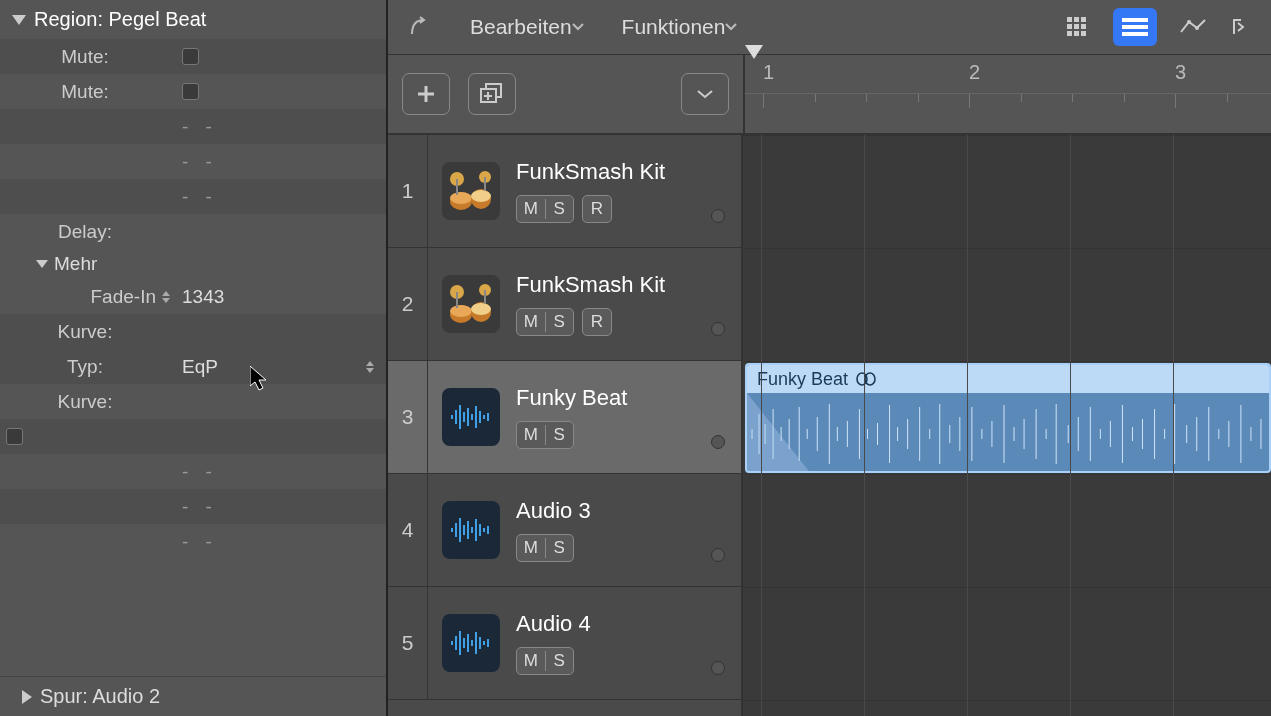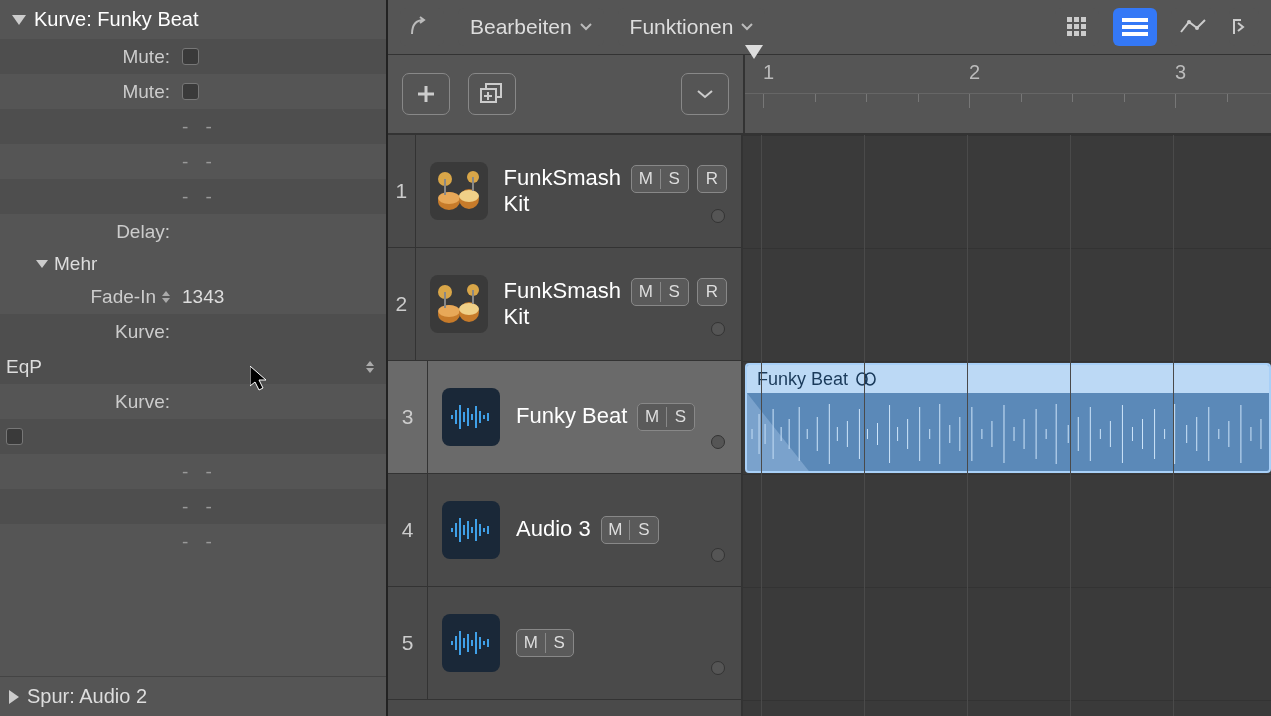--- a/index.html
+++ b/index.html
@@ -2,37 +2,37 @@
 <html><head>
 <meta charset="utf-8">
 <style>
 *{box-sizing:border-box;margin:0;padding:0;font-family:-apple-system,Helvetica,Arial,sans-serif;user-select:none}
 body{background:#2a2a2a;width:1271px;height:716px;overflow:hidden;display:flex}
 .inspector{width:388px;background:#555;color:#ddd;display:flex;flex-direction:column;border-right:2px solid #222}
 .ins-header{display:flex;align-items:center;padding:8px 12px;font-size:20px;color:#fff}
 .ins-header svg{margin-right:8px}
 .ins-row{display:flex;align-items:center;height:35px;font-size:19px}
 .ins-row.dark{background:#4e4e4e}
-.ins-label{width:176px;text-align:right;padding-right:6px;color:#ccc}
+.ins-label{width:176px;text-align:center;padding-right:6px;color:#ccc}
 .ins-val{padding-left:6px;color:#ddd;display:flex;align-items:center}
 .empty-val{color:#999;letter-spacing:6px;padding-left:6px}
 .chk{width:17px;height:17px;border-radius:3px;background:#3a3a3a;border:1px solid #777;display:inline-block}
 .more-row{display:flex;align-items:center;padding:4px 0 4px 36px;font-size:19px;color:#ddd}
 .more-row svg{margin-right:6px}
 .selector{display:inline-flex;flex-direction:column;margin-left:6px;color:#aaa}
 .selector::before{content:"";width:0;height:0;border-left:4px solid transparent;border-right:4px solid transparent;border-bottom:5px solid #aaa;margin-bottom:2px}
 .selector::after{content:"";width:0;height:0;border-left:4px solid transparent;border-right:4px solid transparent;border-top:5px solid #aaa}
 .sel-right{position:absolute;right:12px}
 .ins-row{position:relative}
 .cursor{position:absolute;left:250px;top:366px;pointer-events:none}
-.spur-footer{margin-top:auto;display:flex;align-items:center;padding:8px 7px;font-size:20px;color:#ddd;background:#555;border-top:1px solid #444}
+.spur-footer{margin-top:auto;display:flex;align-items:center;padding:8px 20px;font-size:20px;color:#ddd;background:#555;border-top:1px solid #444}
 .spur-footer svg{margin-right:8px}
 .main{flex:1;display:flex;flex-direction:column;background:#444}
 .toolbar{height:55px;background:#555;display:flex;align-items:center;padding:0 12px;gap:14px;border-bottom:1px solid #333}
-.tb-btn{height:38px;border-radius:6px;background:#555;color:#ddd;display:flex;align-items:center;padding:0 12px;font-size:21px;gap:8px}
+.tb-btn{height:38px;border-radius:6px;background:#555;color:#ddd;display:flex;align-items:center;padding:0 12px;font-size:21px;}
 .tb-icon-btn{width:44px;height:38px;border-radius:6px;background:#555;display:flex;align-items:center;justify-content:center}
 .tb-icon-btn.active{background:#3478f6}
 .spacer{flex:1}
 .second-row{height:80px;display:flex;background:#555;border-bottom:2px solid #333}
 .sr-left{width:355px;display:flex;align-items:center;padding:0 14px;gap:18px}
 .sq-btn{width:48px;height:42px;border-radius:7px;border:1px solid #888;display:flex;align-items:center;justify-content:center;background:#555}
 .ruler{flex:1;position:relative;background:#555;border-left:2px solid #333}
 .ruler-nums{position:absolute;top:0;left:0;right:0;height:38px;display:flex}
 .ruler-num{position:absolute;top:6px;font-size:20px;color:#bbb}
 .ruler-ticks{position:absolute;bottom:0;left:0;right:0;height:40px;border-top:1px solid #666}
@@ -42,21 +42,21 @@
 .tracks-area{flex:1;display:flex;overflow:hidden}
 .track-headers{width:355px;background:#4a4a4a;border-right:2px solid #333}
 .track-row{height:113px;display:flex;border-bottom:1px solid #333}
 .track-row.selected{background:#6a6a6a}
 .tr-num{width:40px;display:flex;align-items:center;justify-content:center;font-size:21px;color:#ccc;background:#4a4a4a;border-right:1px solid #333}
 .track-row.selected .tr-num{background:#6a6a6a}
 .tr-content{flex:1;display:flex;align-items:center;padding:0 14px;gap:16px;position:relative}
 .tr-icon{width:58px;height:58px;border-radius:8px;display:flex;align-items:center;justify-content:center}
 .tr-icon.drums{background:#3a3a3a}
 .tr-icon.audio{background:#1a2838}
-.tr-info{flex:1;display:flex;flex-direction:row;gap:10px}
+.tr-info{flex:1;display:flex;flex-direction:column;gap:10px}
 .tr-name{font-size:22px;color:#fff}
 .tr-btns{display:flex;gap:8px}
 .tr-btn{width:30px;height:28px;border-radius:5px;border:1px solid #888;background:#5a5a5a;color:#ddd;font-size:17px;display:flex;align-items:center;justify-content:center}
 .tr-btn.dual{width:58px;display:flex}
 .tr-btn.dual span{flex:1;text-align:center}
 .tr-btn.dual span:first-child{border-right:1px solid #888}
 .dot{width:14px;height:14px;border-radius:50%;background:#555;border:1px solid #333;position:absolute;right:16px;top:74px}
 .arrange{flex:1;background:#3a3a3a;position:relative;background-image:linear-gradient(#333 1px,transparent 1px);background-size:100% 113px}
 .vgrid{position:absolute;top:0;bottom:0;width:1px;background:#4a4a4a}
 .region{position:absolute;top:228px;left:2px;right:0;height:110px;background:#5b89b8;border:2px solid #a8d0f8;border-radius:4px;overflow:hidden}
@@ -67,21 +67,21 @@
 .playhead{position:absolute;top:-10px;left:0}
 </style>
 </head>
 <body>
 
 <div class="inspector">
   <div class="ins-header">
     <svg width="14" height="14">
         <polygon points="0,2 14,2 7,12" fill="#ccc"></polygon>
       </svg>
-    <span>Kurve: Funky Beat</span>
+    <span>Region: Pegel Beat</span>
   </div>
   <div class="ins-row dark">
       <span class="ins-label">Mute:</span>
       <span class="ins-val">
         <span class="chk"></span>
       </span>
     </div>
   <div class="ins-row">
       <span class="ins-label">Mute:</span>
       <span class="ins-val">
@@ -115,20 +115,21 @@
         <span>Fade-In</span>
         <span class="selector"></span>
       </span>
       <span class="ins-val">1343</span>
     </div>
   <div class="ins-row dark">
       <span class="ins-label">Kurve:</span>
       <span class="ins-val"></span>
     </div>
   <div class="ins-row dark">
+      <span class="ins-label">Typ:</span>
       <span class="ins-val">EqP</span>
       <span class="selector sel-right"></span>
     </div>
   <div class="ins-row">
       <span class="ins-label">Kurve:</span>
       <span class="ins-val"></span>
     </div>
   <div class="ins-row dark">
       <span class="ins-val">
         <span class="chk"></span>
@@ -393,20 +394,21 @@
                   <line x1="19" y1="6" x2="19" y2="24"></line>
                   <line x1="23" y1="12" x2="23" y2="18"></line>
                   <line x1="27" y1="4" x2="27" y2="26"></line>
                   <line x1="31" y1="9" x2="31" y2="21"></line>
                   <line x1="35" y1="13" x2="35" y2="17"></line>
                   <line x1="39" y1="11" x2="39" y2="19"></line>
                 </g>
               </svg>
             </div>
             <div class="tr-info">
+              <div class="tr-name">Audio 4</div>
               <div class="tr-btns">
                 <div class="tr-btn dual">
                   <span>M</span>
                   <span>S</span>
                 </div>
               </div>
             </div>
             <div class="dot"></div>
           </div>
         </div>

